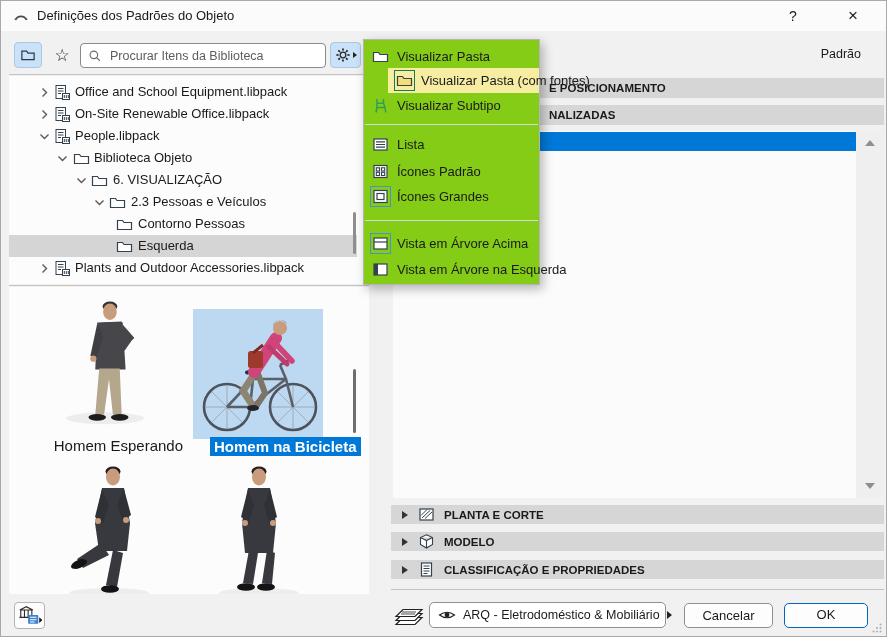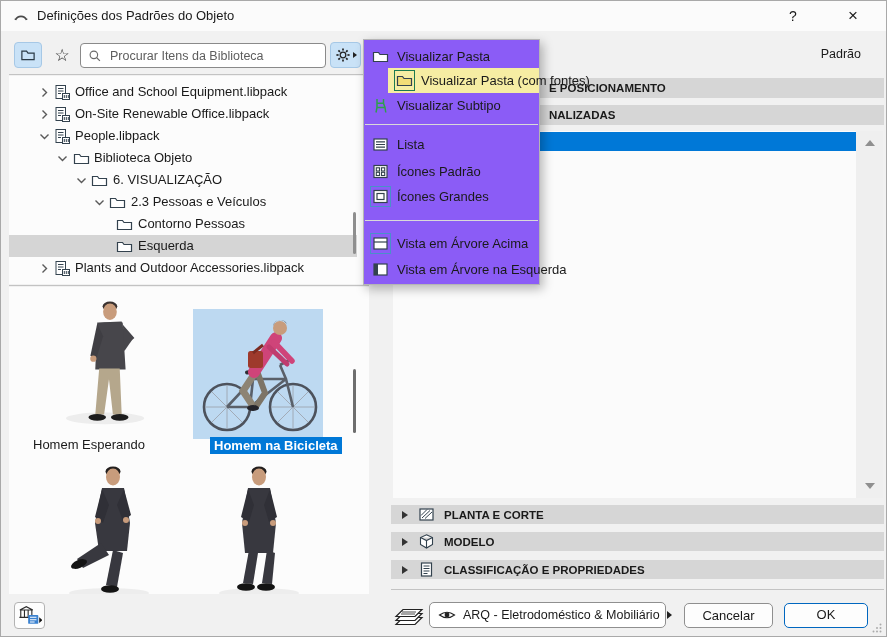--- a/index.html
+++ b/index.html
@@ -33,21 +33,21 @@
   .tree{position:absolute;left:8px;top:75px;width:360px;height:208px;background:#fcfcfc;overflow:hidden;}
   .trow{position:absolute;left:0;right:12px;height:22px;line-height:22px;font-size:13px;}
   .trow.sel{background:#d5d5d5;}
   .tchev,.tico{position:absolute;top:2.5px;width:17px;height:17px;}
   .tlabel{position:absolute;top:0;white-space:nowrap;}
   .tree-scroll{position:absolute;left:344px;top:136px;width:3px;height:42px;background:#8f8f8f;border-radius:2px;}
   
   .thumbs{position:absolute;left:8px;top:286px;width:360px;height:307px;background:#fcfcfc;overflow:hidden;}
   .fig{position:absolute;}
   .thumb-sel-bg{position:absolute;left:184px;top:22px;width:130px;height:130px;background:#bdd9f1;}
-  .tname{position:absolute;font-size:13px;text-align:left;white-space:nowrap;}
+  .tname{position:absolute;font-size:15px;text-align:right;white-space:nowrap;}
   .tname.sel{background:#0078d7;color:#fff;padding:1px 4px;font-weight:bold;}
   .thumb-scroll{position:absolute;left:344px;top:82px;width:3px;height:64px;background:#6e6e6e;border-radius:2px;}
   .lib-btn{position:absolute;left:13px;top:601px;width:31px;height:27px;background:#fdfdfd;
            border:1px solid #b3b3b3;border-radius:4px;box-sizing:border-box;
            display:flex;align-items:center;justify-content:center;}
   
   .default-label{position:absolute;right:25px;top:46px;font-size:12.5px;}
   .hdrbar{position:absolute;left:390px;width:493px;height:20px;background:#d6d6d6;
           font-size:11.5px;font-weight:bold;line-height:20px;box-sizing:border-box;}
   .hdrbar.partial{padding-left:158px;}
@@ -70,21 +70,21 @@
   .layer-combo .val{margin-left:7px;font-size:12.5px;white-space:nowrap;flex:1;}
   .combo-div{width:1px;height:16px;background:#cfcfcf;margin-right:7px;}
   .combo-arr{width:0;height:0;border-left:5px solid #222;border-top:4px solid transparent;
              border-bottom:4px solid transparent;margin-right:8px;}
   .pushbtn{position:absolute;top:602px;height:25px;background:#fdfdfd;border:1px solid #8f8f8f;
            border-radius:5px;box-sizing:border-box;font-size:13px;text-align:center;line-height:23px;}
   .btn-cancel{left:683px;width:89px;}
   .btn-ok{left:783px;width:84px;border:1.5px solid #0067c0;line-height:22px;}
   .grip{position:absolute;right:4px;bottom:3px;width:10px;height:10px;}
   
-  .menu{position:absolute;left:362px;top:38px;width:177px;height:246px;background:#8b5cf6;
+  .menu{position:absolute;left:362px;top:38px;width:177px;height:246px;background:#84cc16;
         border:1px solid #b5b5b5;box-sizing:border-box;box-shadow:3px 4px 10px rgba(0,0,0,0.28);z-index:50;}
   .mi{position:absolute;left:0;right:0;height:24px;display:flex;align-items:center;font-size:13px;}
   .mi.hl{background:#f6eda3;height:25px;margin-left:24px;}
   .mi-ico{width:21px;height:21px;margin-left:6px;display:flex;align-items:center;justify-content:center;
           box-sizing:border-box;flex:0 0 auto;}
   .mi-ico.boxg{border:1px solid #1d7a50;}
   .mi-ico.boxb{border:1px solid #4a90c9;}
   .mi-label{margin-left:6px;white-space:nowrap;}
   .msep{position:absolute;left:1px;right:1px;height:1px;background:#d9d9d9;}
   svg{display:block;}

